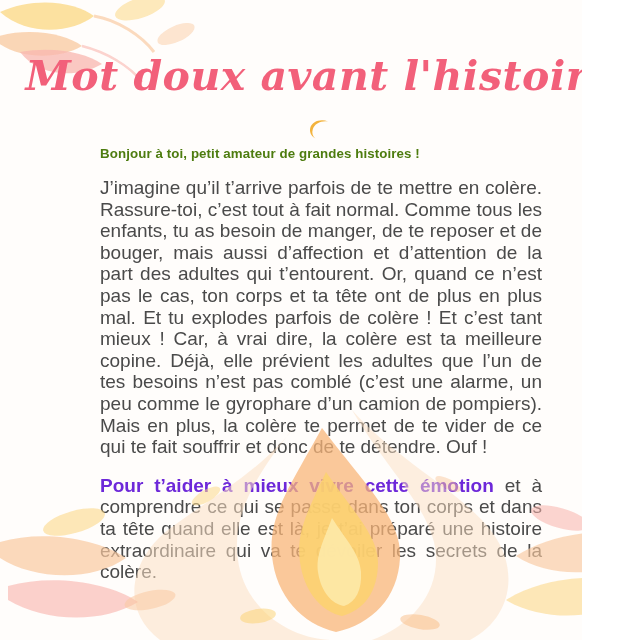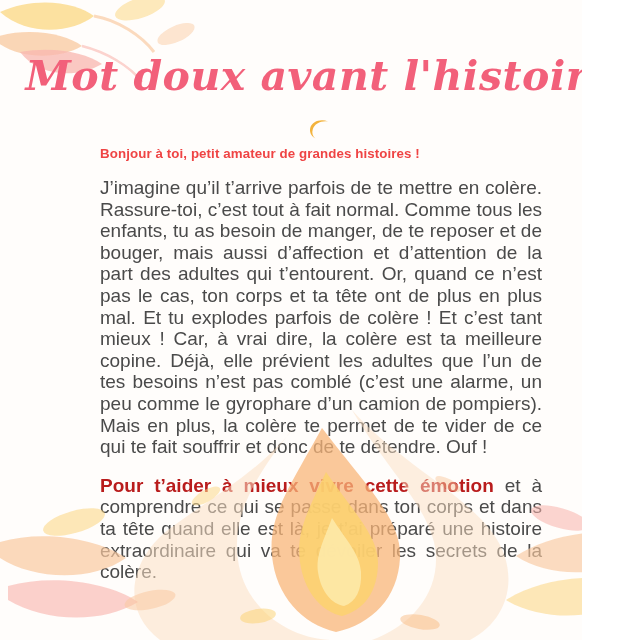--- a/index.html
+++ b/index.html
@@ -63,38 +63,38 @@
   }
 
   
   .content {
     position: absolute;
     left: 100px;
     top: 146px;
     width: 442px;
   }
   .lede {
-    color: #ef4444;
+    color: #4d7c0f;
     font-size: 13.3px;
     font-weight: bold;
     letter-spacing: 0.1px;
     margin: 0 0 16px 0;
     font-family: "Liberation Sans", sans-serif;
   }
   .para {
     color: #4a4a4a;
     font-size: 19px;
     line-height: 21.6px;
     text-align: justify;
     margin: 0 0 17px 0;
     font-family: "Liberation Sans", sans-serif;
   }
   .para:last-child { margin-bottom: 0; }
   .hl {
-    color: #b91c1c;
+    color: #6d28d9;
     font-weight: bold;
   }
 </style>
 </head>
 <body>
 
 <div class="page">
 
   <svg class="art art-top-left" viewBox="0 0 230 140">
     <g opacity="0.95">

